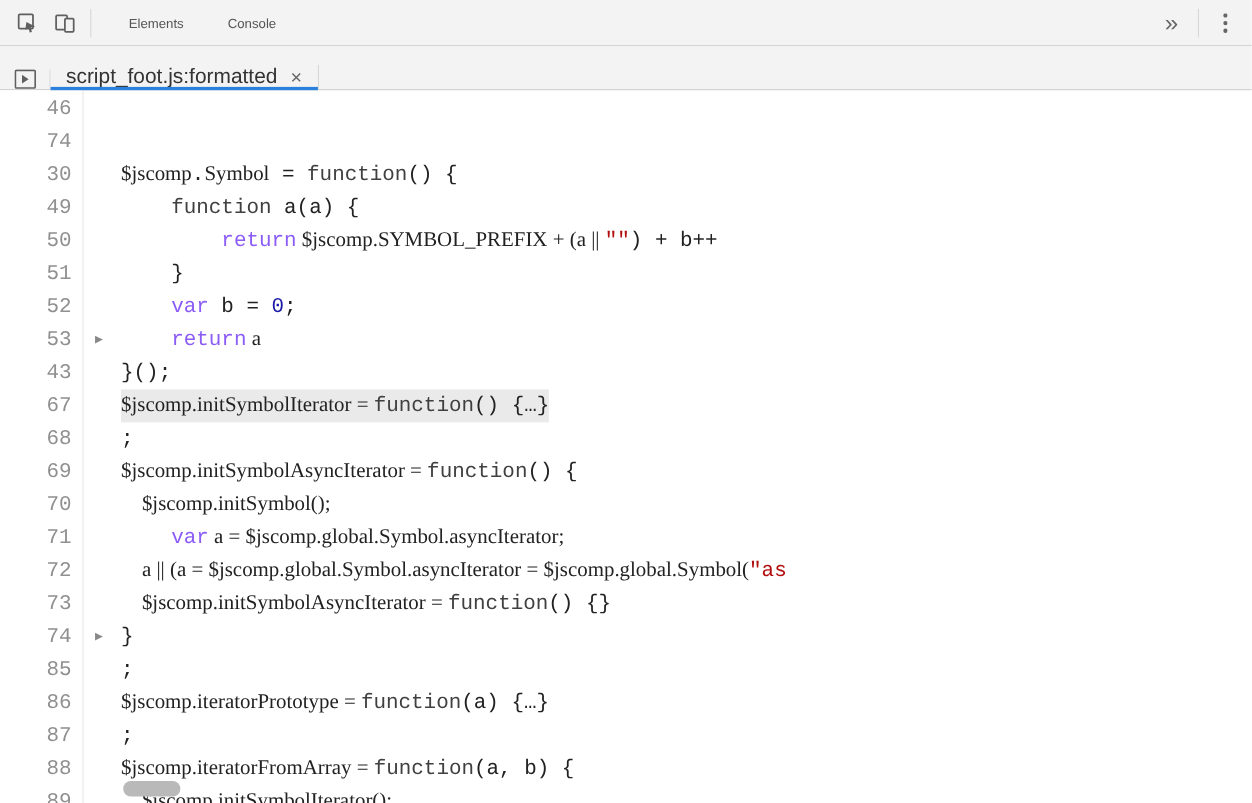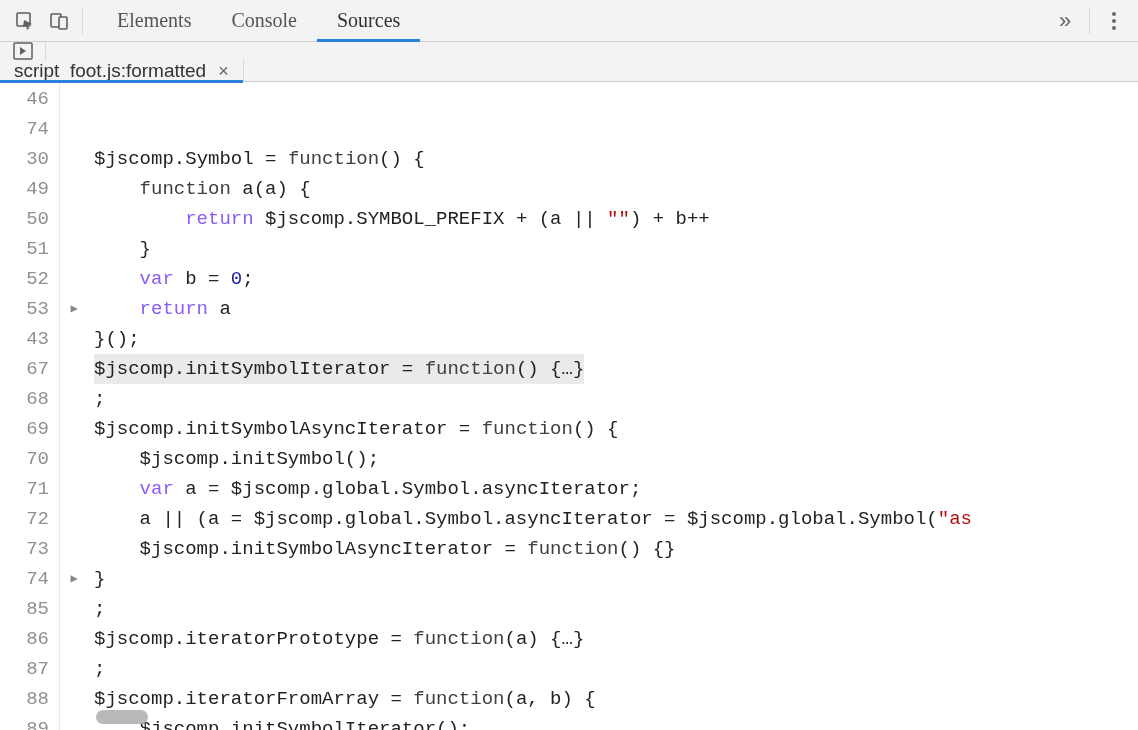--- a/index.html
+++ b/index.html
@@ -4,49 +4,49 @@
 <style>
 * { box-sizing: border-box; margin: 0; padding: 0; }
 html, body { width: 1138px; height: 730px; overflow: hidden; font-family: -apple-system, "Helvetica Neue", Arial, sans-serif; background: #fff; color: #222; }
 
 
 .toolbar { height: 42px; background: #f3f3f3; border-bottom: 1px solid #d0d0d0; display: flex; align-items: center; }
 .tb-icons { display: flex; align-items: center; padding: 0 8px; height: 100%; }
 .tb-icon { width: 34px; height: 42px; display: flex; align-items: center; justify-content: center; color: #606060; }
 .tb-sep { width: 1px; height: 26px; background: #d8d8d8; margin: 0 6px; }
 .tabs { display: flex; align-items: stretch; height: 100%; }
-.tab { padding: 0 20px; display: flex; align-items: center; font-size: 20px; color: #555; cursor: pointer; position: relative; font-family: Liberation Serif, serif; }
+.tab { padding: 0 20px; display: flex; align-items: center; font-size: 12px; color: #555; cursor: pointer; position: relative; }
 .tab.active { color: #303030; }
 .tab.active::after { content: ""; position: absolute; left: 0; right: 0; bottom: -1px; height: 3px; background: #2b7fdd; }
 .tb-right { margin-left: auto; display: flex; align-items: center; padding-right: 6px; }
 .tb-more { width: 36px; height: 42px; display: flex; align-items: center; justify-content: center; color: #666; }
 .tb-dots { width: 36px; height: 42px; display: flex; align-items: center; justify-content: center; color: #666; }
 
 
-.subbar { height: 40px; background: #f3f3f3; border-bottom: 1px solid #d0d0d0; display: flex; align-items: flex-start; flex-direction: column; }
+.subbar { height: 40px; background: #f3f3f3; border-bottom: 1px solid #d0d0d0; display: flex; align-items: flex-end; }
 .sub-icon { width: 46px; display: flex; align-items: center; justify-content: center; color: #606060; border-right: 1px solid #d8d8d8; }
 .file-tab { display: flex; align-items: center; padding: 0 14px; font-size: 19px; color: #333; position: relative; border-right: 1px solid #d8d8d8; background: #f3f3f3; }
 .file-tab::after { content: ""; position: absolute; left: 0; right: 0; bottom: -1px; height: 3px; background: #2b7fdd; }
 .file-close { margin-left: 12px; color: #666; font-size: 18px; cursor: pointer; }
 
 
 .editor { display: flex; height: calc(730px - 82px); overflow: hidden; font-family: Menlo, Consolas, "Courier New", monospace; font-size: 19px; line-height: 30px; }
-.gutter { width: 60px; background: #fff; border-right: 1px solid #e8e8e8; text-align: right; color: #909090; padding-top: 2px; }
+.gutter { width: 76px; background: #fff; border-right: 1px solid #e8e8e8; text-align: right; color: #909090; padding-top: 2px; }
 .gutter-line { padding-right: 10px; height: 30px; }
 .folds { width: 28px; padding-top: 2px; }
 .fold-line { height: 30px; display: flex; align-items: center; justify-content: center; color: #888; font-size: 12px; }
 .code { flex: 1; padding-top: 2px; padding-left: 6px; white-space: pre; overflow: hidden; position: relative; }
 .code-line { height: 30px; }
 .hl { background: #eaeaea; display: inline-block; }
 .tok-kw { color: #8b5cf6; }
 .tok-fn { color: #404040; }
 .tok-str { color: #b30e0e; }
 .tok-num { color: #1a1aa6; }
 .tok-op { color: #222; }
-.tok-id { color: #222; }
+.tok-id { color: #222; font-family: Liberation Serif, serif; }
 
 
 .scroll-pill { position: absolute; bottom: 6px; left: 8px; width: 52px; height: 14px; border-radius: 7px; background: #b9b9b9; }
 
 svg { display: block; }
 </style>
 </head>
 <body>
 
 <div class="toolbar">
@@ -61,21 +61,20 @@
       <svg width="20" height="20" viewBox="0 0 20 20">
           <rect x="2" y="3" width="10" height="13" fill="none" stroke="#606060" stroke-width="1.6" rx="1"></rect>
           <rect x="10" y="6" width="8" height="12" fill="#f3f3f3" stroke="#606060" stroke-width="1.6" rx="1"></rect>
         </svg>
     </div>
     <div class="tb-sep"></div>
   </div>
   <div class="tabs">
     <div class="tab">Elements</div>
     <div class="tab">Console</div>
-    <div class="tab active">Sources</div>
   </div>
   <div class="tb-right">
     <div class="tb-more" style="font-size:22px;">»</div>
     <div class="tb-sep"></div>
     <div class="tb-dots">
       <svg width="4" height="18" viewBox="0 0 4 18">
           <circle cx="2" cy="2" r="2" fill="#666"></circle>
           <circle cx="2" cy="9" r="2" fill="#666"></circle>
           <circle cx="2" cy="16" r="2" fill="#666"></circle>
         </svg>

